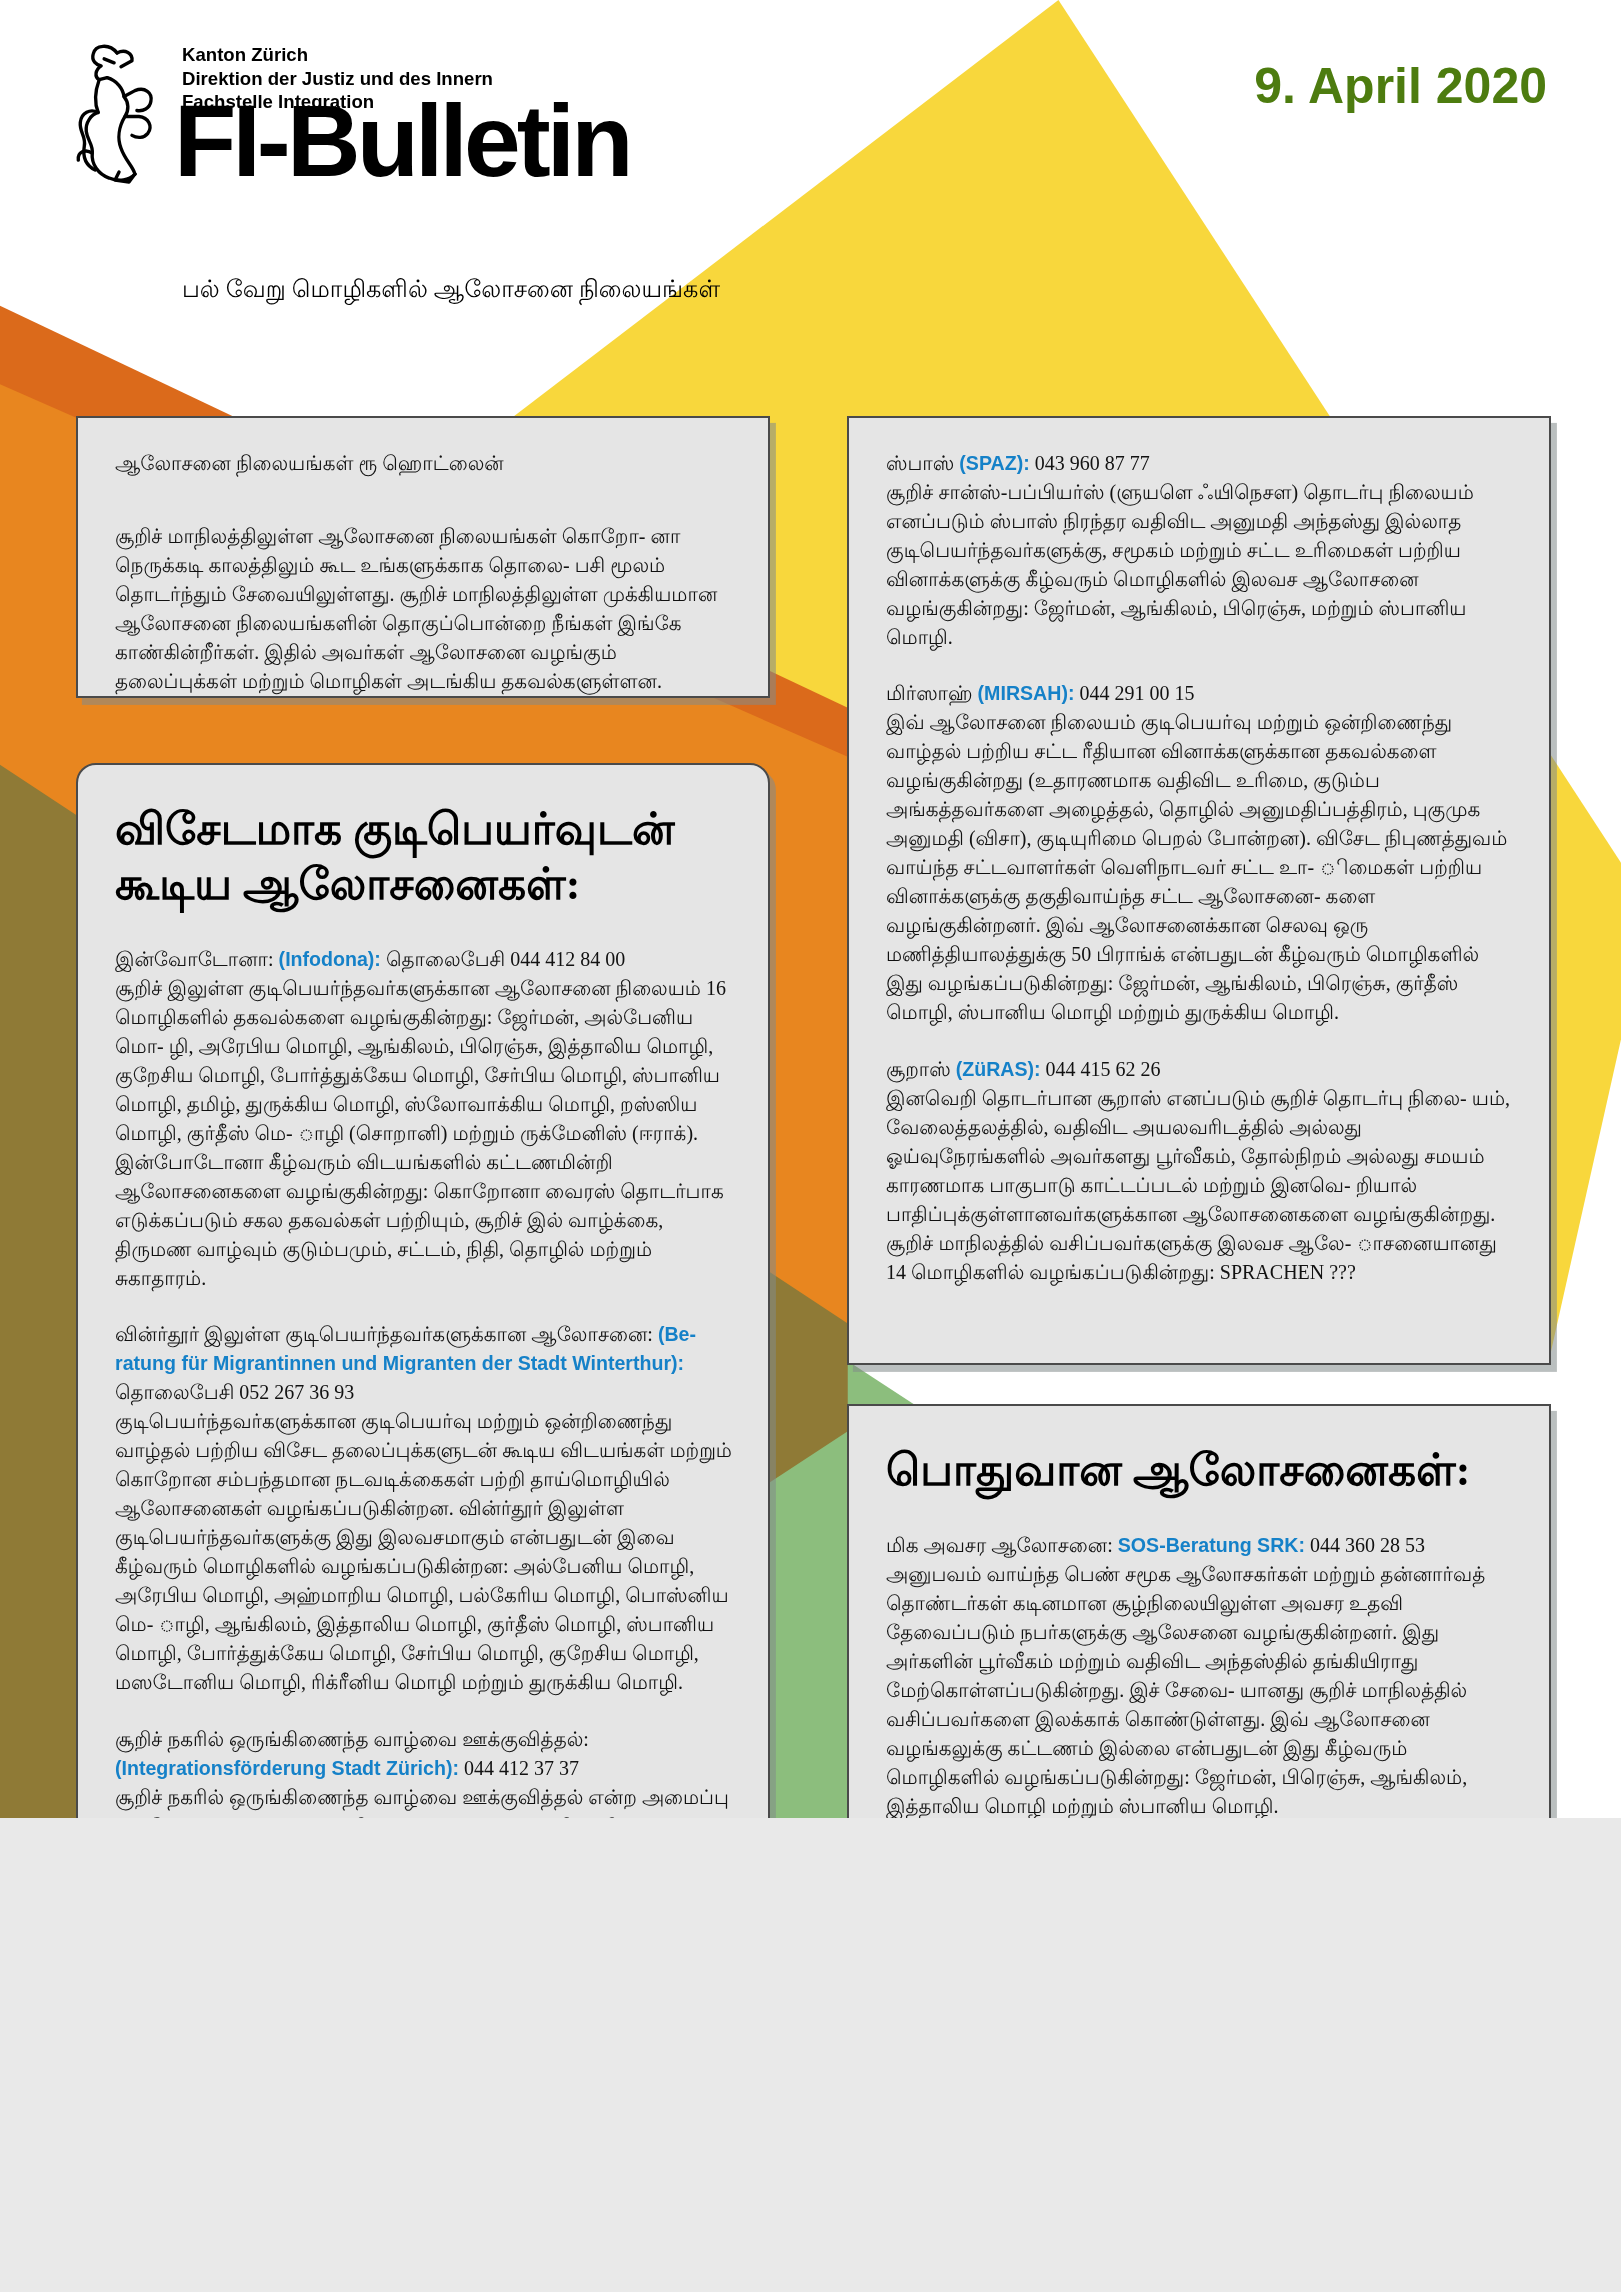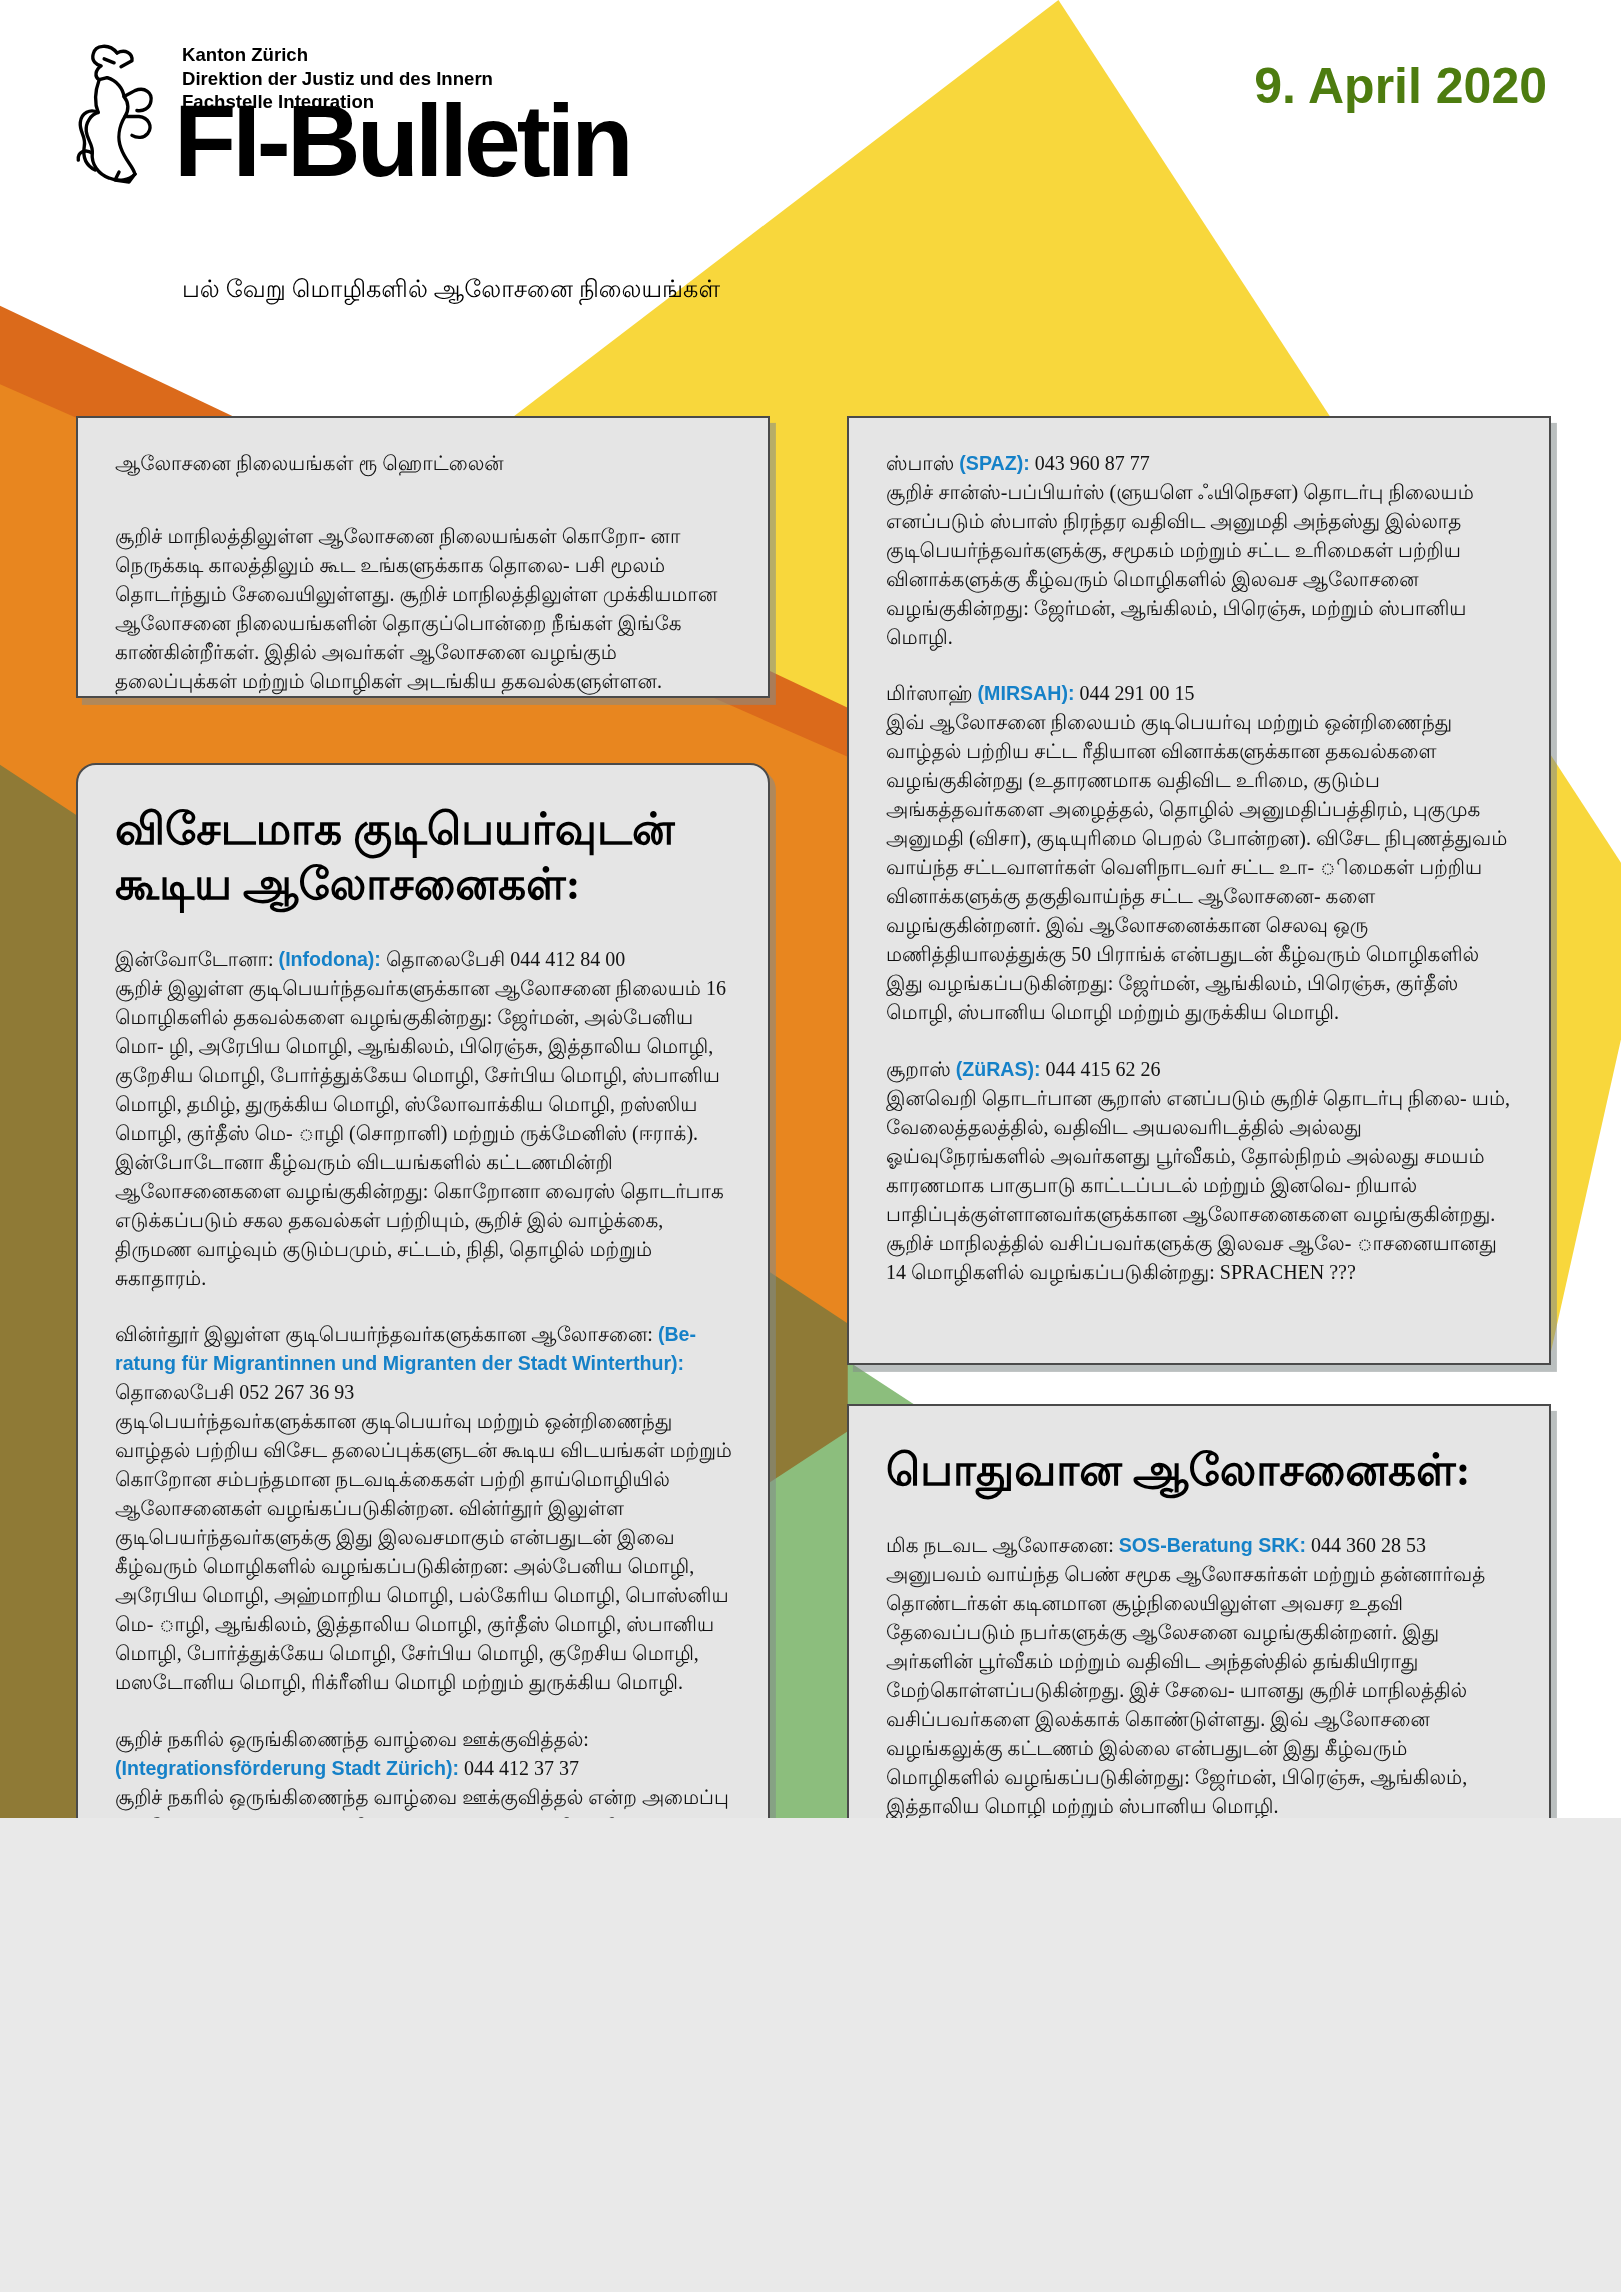--- a/index.html
+++ b/index.html
@@ -146,21 +146,21 @@
         <div class="section">
           <div class="sec-line"><span class="plain">சூறாஸ் </span><span class="blue">(ZüRAS):</span><span class="plain"> 044 415 62 26</span></div>
           <div class="sec-body">இனவெறி தொடர்பான சூறாஸ் எனப்படும் சூறிச் தொடர்பு நிலை- யம், வேலைத்தலத்தில், வதிவிட அயலவரிடத்தில் அல்லது ஓய்வுநேரங்களில் அவர்களது பூர்வீகம், தோல்நிறம் அல்லது சமயம் காரணமாக பாகுபாடு காட்டப்படல் மற்றும் இனவெ- றியால் பாதிப்புக்குள்ளானவர்களுக்கான ஆலோசனைகளை வழங்குகின்றது. சூறிச் மாநிலத்தில் வசிப்பவர்களுக்கு இலவச ஆலே- ாசனையானது 14 மொழிகளில்  வழங்கப்படுகின்றது: SPRACHEN ???</div>
         </div>
       </div>
   </div>
   <div class="box box-r2">
     <div class="box-content">
         <div class="box-title">பொதுவான ஆலோசனைகள்:</div>
         <div class="section">
-          <div class="sec-line"><span class="plain">மிக நடவட ஆலோசனை: </span><span class="blue">SOS-Beratung SRK:</span><span class="plain"> 044 360 28 53</span></div>
+          <div class="sec-line"><span class="plain">மிக அவசர ஆலோசனை: </span><span class="blue">SOS-Beratung SRK:</span><span class="plain"> 044 360 28 53</span></div>
           <div class="sec-body">அனுபவம் வாய்ந்த பெண் சமூக ஆலோசகர்கள் மற்றும் தன்னார்வத் தொண்டர்கள் கடினமான சூழ்நிலையிலுள்ள அவசர உதவி தேவைப்படும் நபர்களுக்கு ஆலேசனை வழங்குகின்றனர். இது அர்களின் பூர்வீகம் மற்றும் வதிவிட அந்தஸ்தில் தங்கியிராது மேற்கொள்ளப்படுகின்றது. இச் சேவை- யானது சூறிச் மாநிலத்தில் வசிப்பவர்களை இலக்காக் கொண்டுள்ளது. இவ் ஆலோசனை வழங்கலுக்கு கட்டணம் இல்லை என்பதுடன் இது கீழ்வரும் மொழிகளில் வழங்கப்படுகின்றது: ஜேர்மன், பிரெஞ்சு, ஆங்கிலம், இத்தாலிய மொழி மற்றும் ஸ்பானிய மொழி.</div>
         </div>
       </div>
   </div>
 
   <div class="version">Version: 15. April 2020/Tamilisch</div>
 </div>
 
 
 </body></html>

